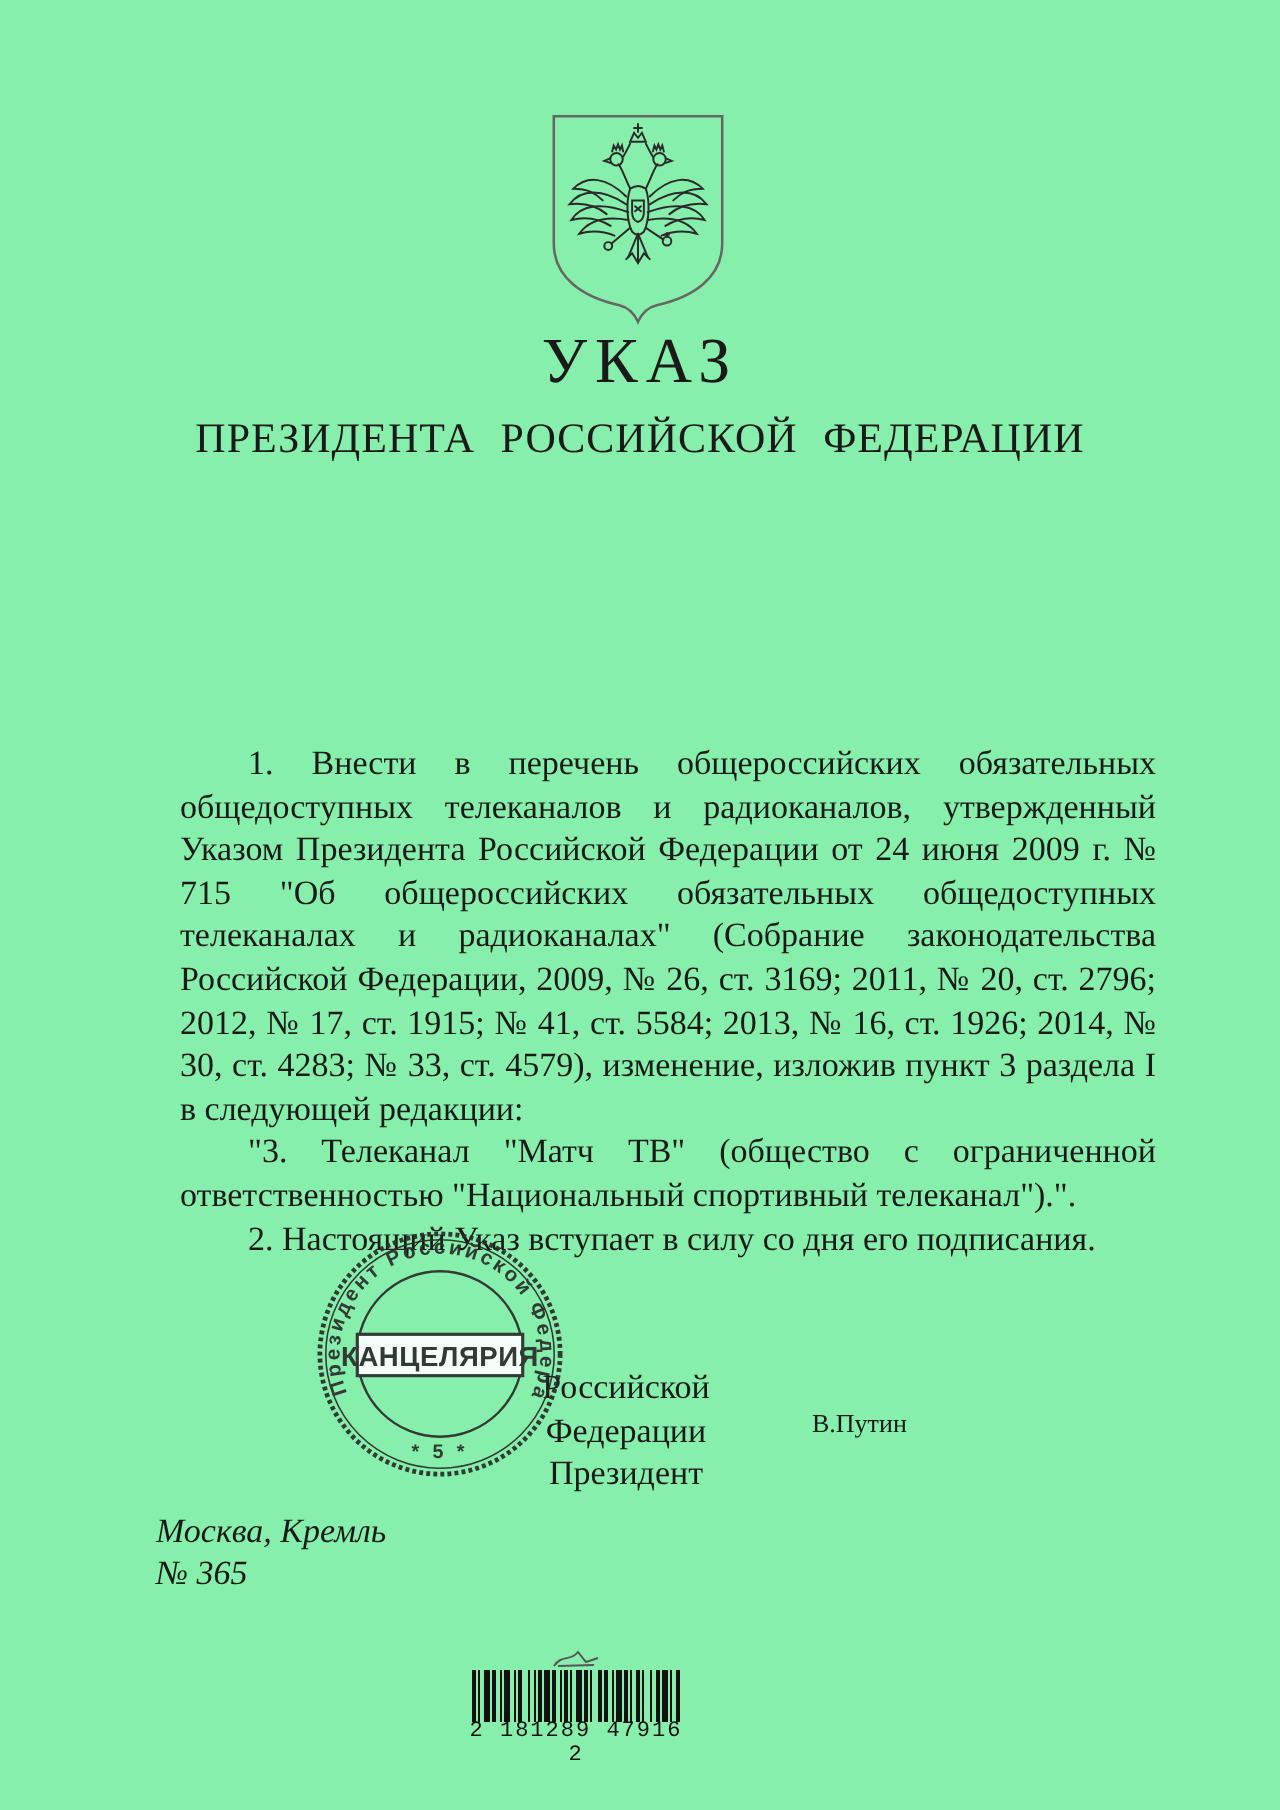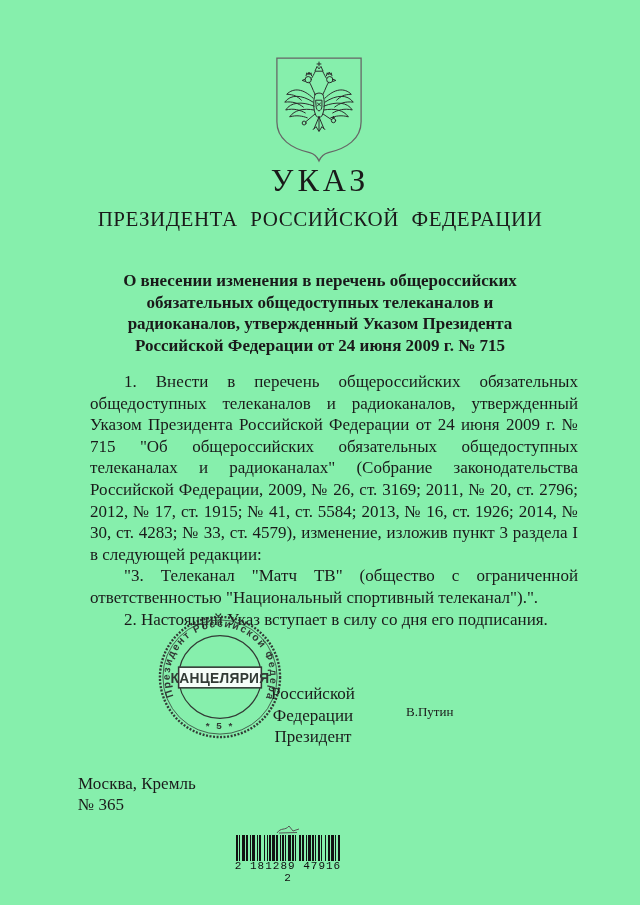--- a/index.html
+++ b/index.html
@@ -44,22 +44,22 @@
   }
   .sig-name{
     position:absolute;left:406px;top:704px;
     font-size:13px;
   }
   .stamp{
     position:absolute;left:156px;top:613px;width:128px;height:128px;
     z-index:2;opacity:0.92;
   }
   .footer{
-    position:absolute;left:78px;top:774px;
-    font-size:17px;line-height:20.5px;
+    position:absolute;left:78px;top:756px;
+    font-size:17px;line-height:20.5px;font-style:italic;
   }
   .barcode-wrap{
     position:absolute;left:232px;top:824px;width:112px;text-align:center;
   }
   .scribble{display:block;margin:0 auto;width:26px;height:11px;}
   .barcode-bars{display:block;margin:0 auto;width:104px;height:26px;}
   .barcode-digits{
     font-family:"Liberation Mono","DejaVu Sans Mono",monospace;
     font-size:11px;letter-spacing:1px;color:#111;margin-top:-1px;
   }
@@ -103,21 +103,20 @@
         <path d="M52,60 L61,66"></path>
         <circle cx="62.8" cy="66.8" r="2.2"></circle>
         <path d="M62.8,64.6 L62.8,62.6 M61.8,63.6 L63.8,63.6"></path>
       </g>
     </svg>
   </div>
 
   <h1 class="doc-title">УКАЗ</h1>
   <h2 class="doc-issuer">ПРЕЗИДЕНТА РОССИЙСКОЙ ФЕДЕРАЦИИ</h2>
 
-  <div class="doc-heading">О внесении изменения в перечень общероссийских обязательных общедоступных телеканалов и радиоканалов, утвержденный Указом Президента Российской Федерации от 24 июня 2009 г. № 715</div>
 
   <div class="doc-body">
     <p>1. Внести в перечень общероссийских обязательных общедоступных телеканалов и радиоканалов, утвержденный Указом Президента Российской Федерации от 24 июня 2009 г. № 715 "Об общероссийских обязательных общедоступных телеканалах и радиоканалах" (Собрание законодательства Российской Федерации, 2009, № 26, ст. 3169; 2011, № 20, ст. 2796; 2012, № 17, ст. 1915; № 41, ст. 5584; 2013, № 16, ст. 1926; 2014, № 30, ст. 4283; № 33, ст. 4579), изменение, изложив пункт 3 раздела I в следующей редакции:</p>
     <p>"3. Телеканал "Матч ТВ" (общество с ограниченной ответственностью "Национальный спортивный телеканал").".</p>
     <p>2. Настоящий Указ вступает в силу со дня его подписания.</p>
   </div>
 
   <div class="signature">
     <div class="sig-position">
       <div>Российской Федерации</div>

